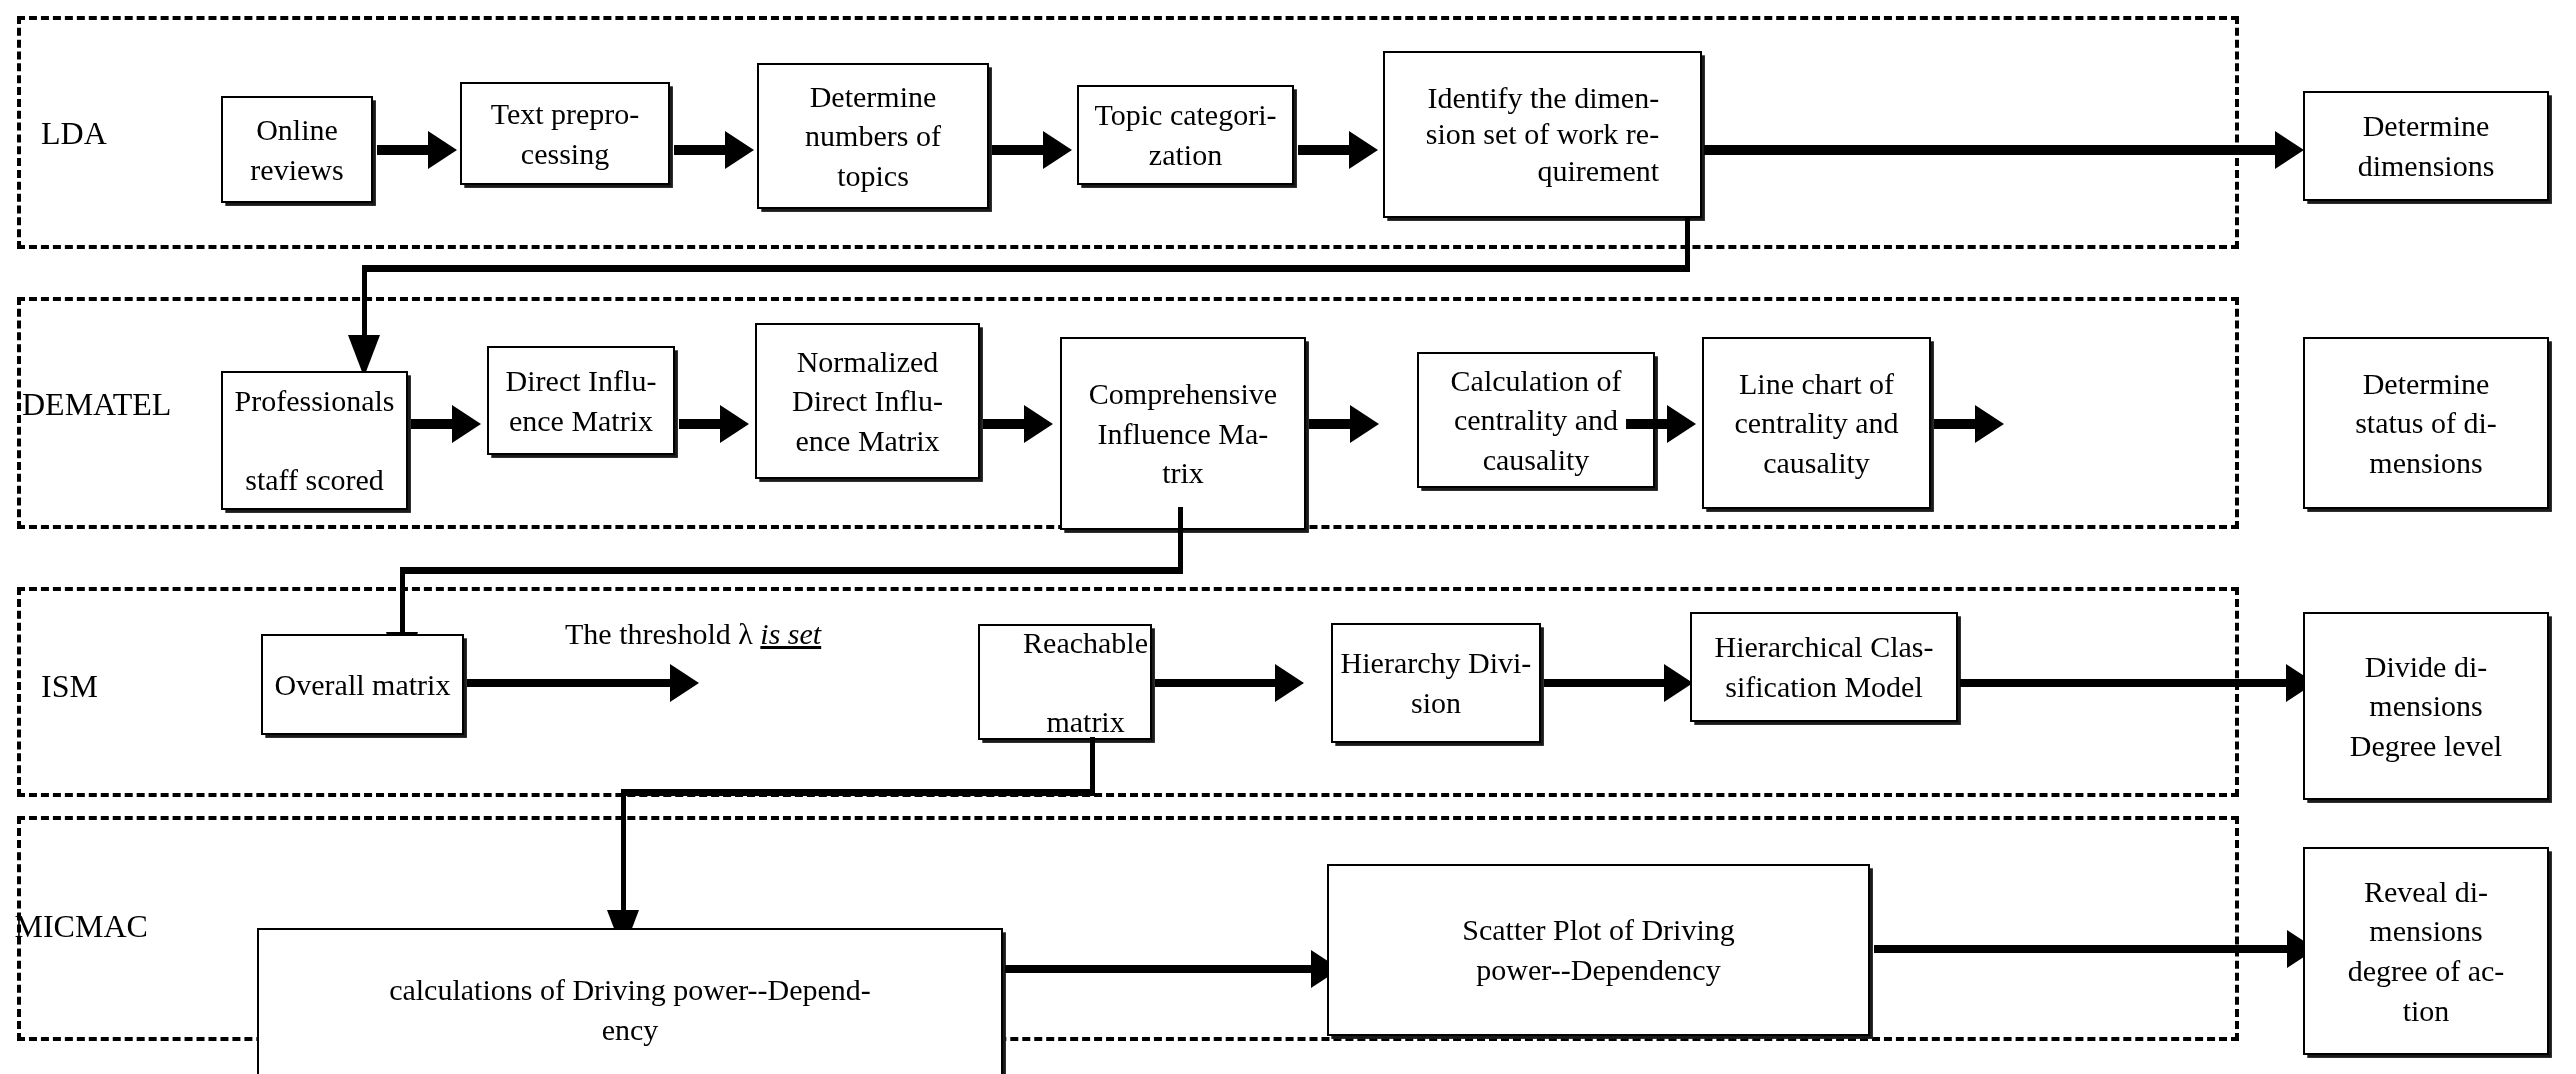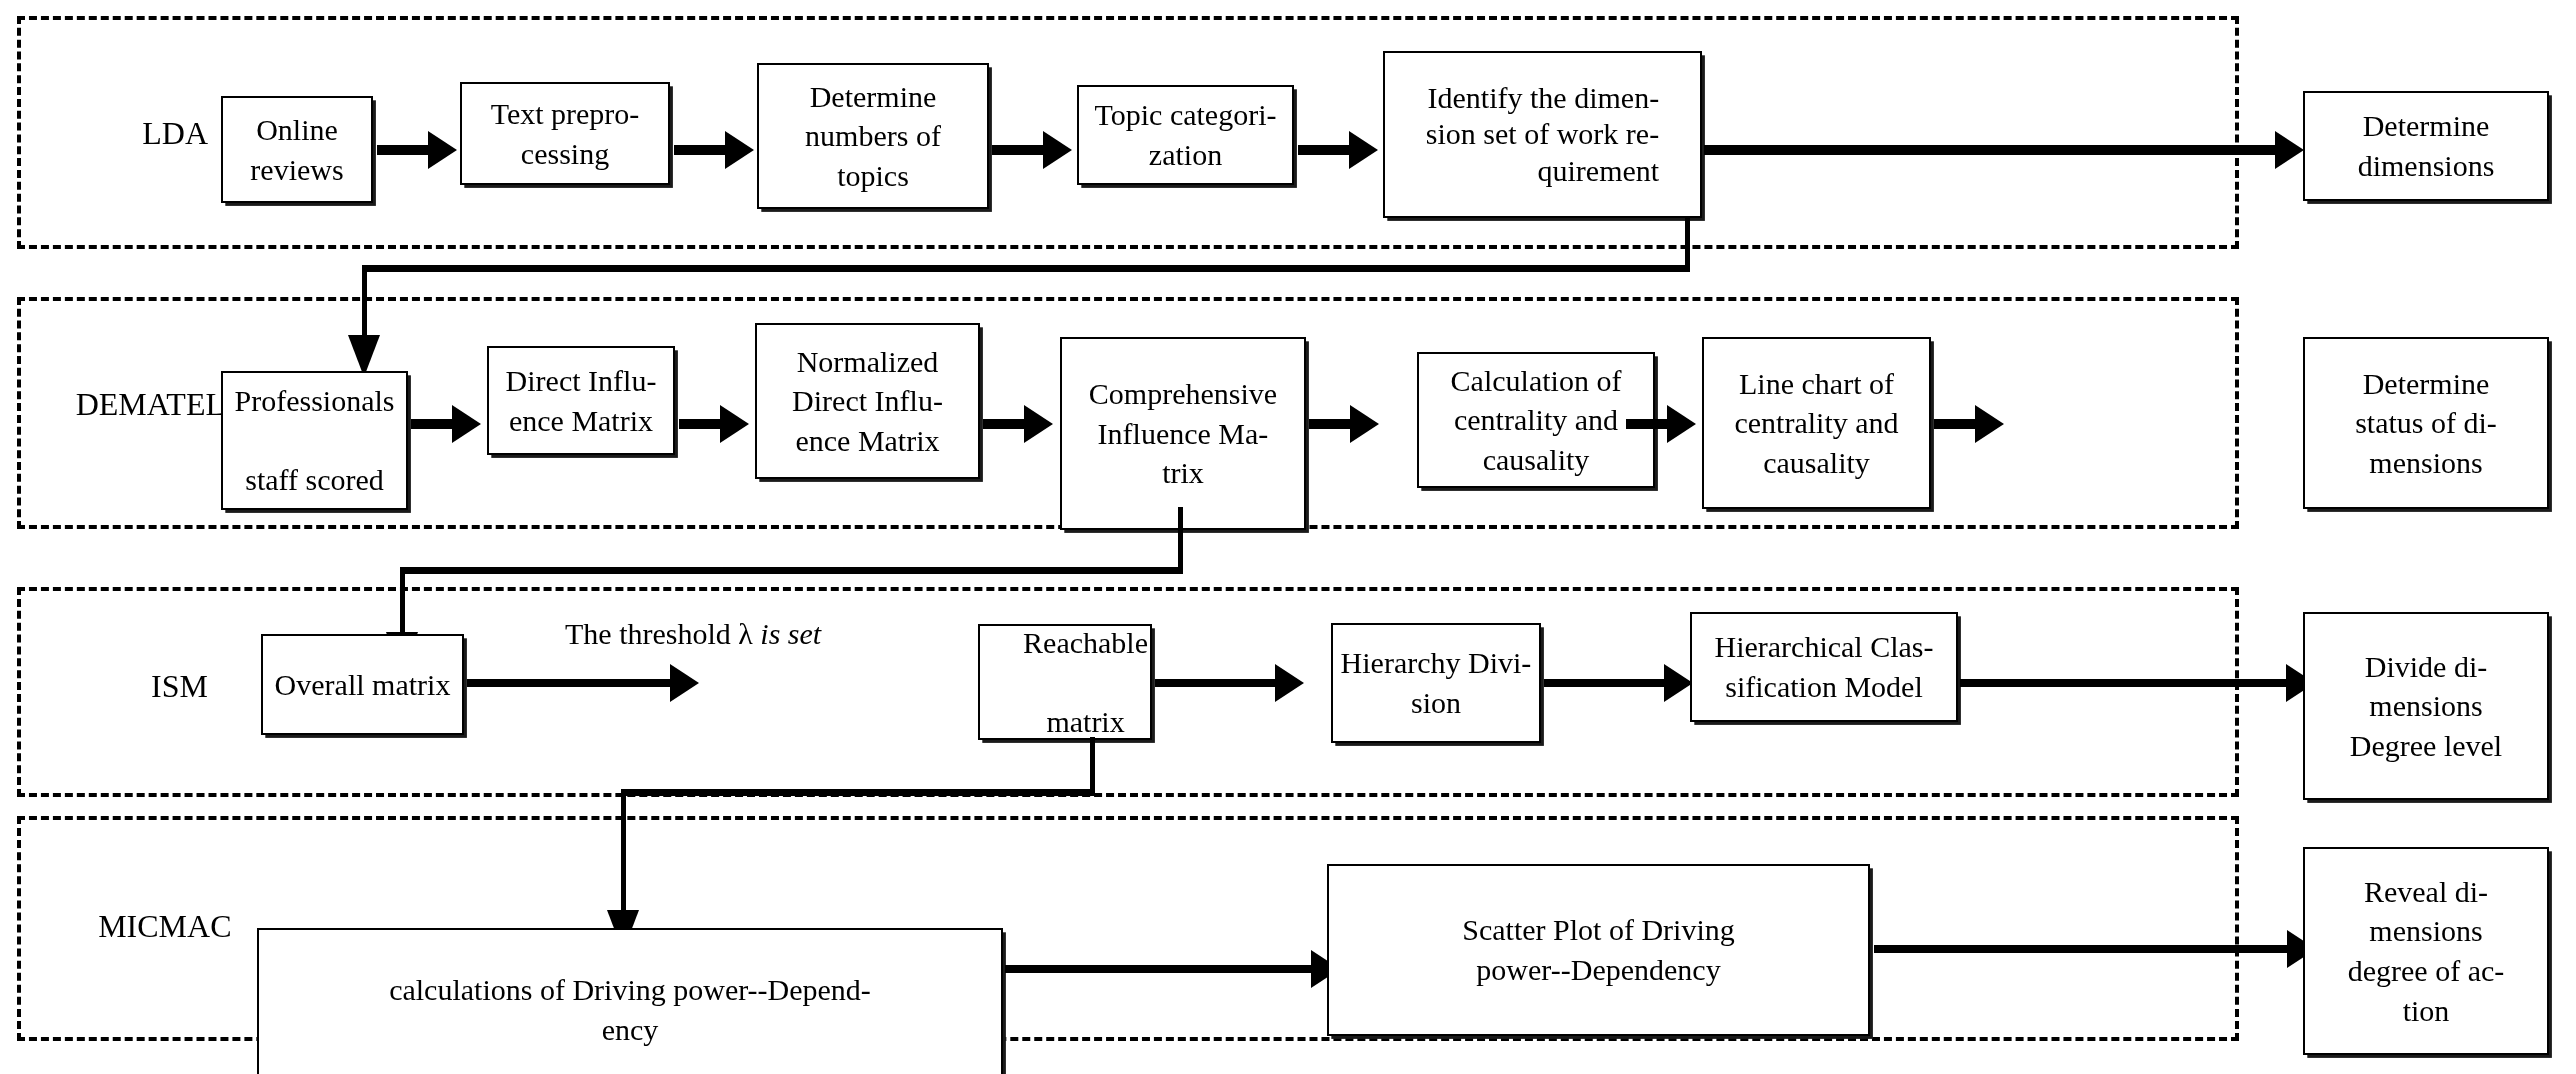--- a/index.html
+++ b/index.html
@@ -25,21 +25,21 @@
     background: transparent;
   }
 
   
   .group-label {
     position: absolute;
     font-size: 32px;
     line-height: 1;
     color: #000000;
     white-space: nowrap;
-    text-align: right;
+    text-align: left;
   }
 
   
   .node {
     position: absolute;
     box-sizing: border-box;
     background: #ffffff;
     border: 2.2px solid #000000;
     box-shadow: 3.6px 3.6px 0 -0.7px #1a1a1a;
     display: flex;
@@ -99,21 +99,21 @@
   }
 
   
   .edge-label {
     position: absolute;
     font-size: 30px;
     line-height: 1;
     color: #000000;
     white-space: nowrap;
   }
-  .edge-label .ital { font-style: italic; }
+  .edge-label .ital { font-style: italic; text-decoration: underline; }
 </style>
 </head>
 <body>
 
 <div id="canvas">
 
   <div class="group-box" style="left:17.4px; top:16px; width:2222px; height:233px;"></div>
 
   <div class="group-label" style="left:41px; top:117px; width:167px;">LDA</div>
 

